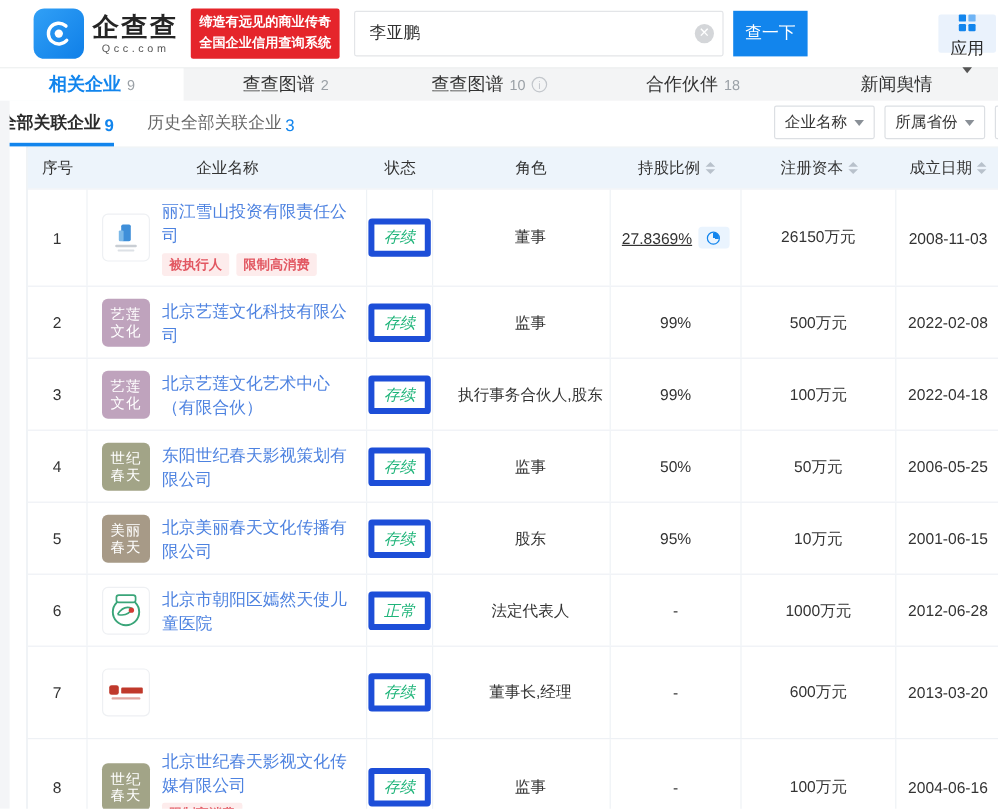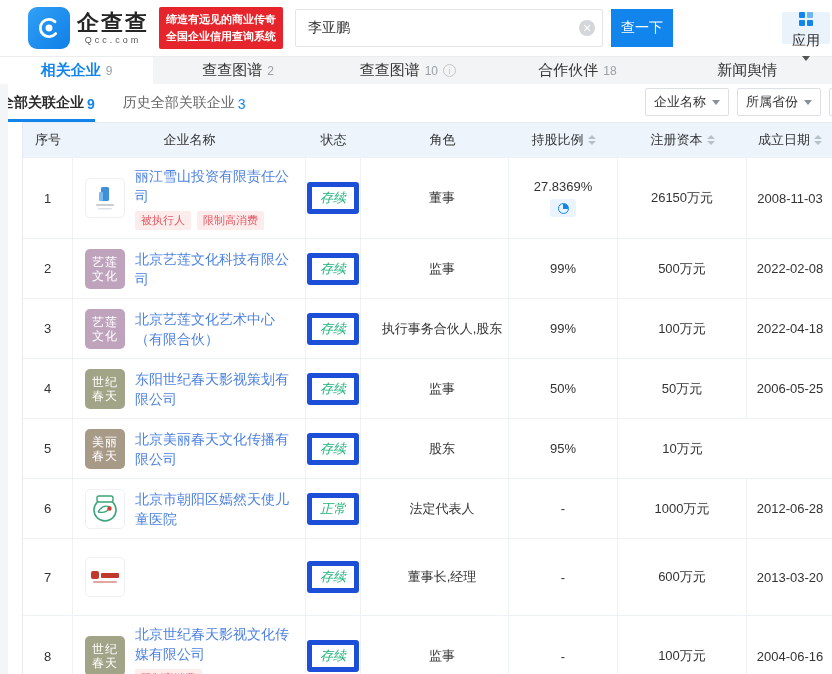--- a/index.html
+++ b/index.html
@@ -80,27 +80,27 @@
 
   .logo40 { width:40px; height:40px; border-radius:5px; flex:none; display:flex; align-items:center;
     justify-content:center; overflow:hidden; cursor:pointer; }
   .logo-textual { flex-direction:column; color:#fff; font-size:12px; line-height:14px; letter-spacing:1px; }
   .logo-white { background:#fff; border:1px solid #eef0f3; flex-direction:column; gap:2px; }
 
   .name-col { display:flex; flex-direction:column; gap:5px; min-width:0; }
   .name-link { color:#4d82e0; font-size:14px; line-height:20px; text-decoration:none; cursor:pointer; }
   .tagrow { display:flex; gap:6px; flex-wrap:wrap; }
   .tag { font-size:11px; padding:2px 6px; border-radius:2px; white-space:nowrap; }
-  .tag.red { background:#fdecec; color:#e25862; }
+  .tag.red { background:#fdecec; color:#e25862;font-weight:bold; }
   .tag.blue { background:#e6f1fd; color:#5694e4; }
 
   .status-tag { font-size:13px; color:#1eb479; border:5px solid #1d4ed8; border-radius:3px;
     padding:2px 8px; background:#fff; white-space:nowrap;font-style:italic; }
 
-  .ratio-box { display:flex; flex-direction:column; align-items:center; gap:5px; }
+  .ratio-box { display:flex; flex-direction:row; align-items:center; gap:5px;text-decoration:underline; }
   .pie-btn { width:26px; height:18px; background:#eaf4fe; border:none; border-radius:3px;
     display:flex; align-items:center; justify-content:center; cursor:pointer; }
   .pie { width:11px; height:11px; border-radius:50%; border:1.5px solid #1285ed;
     background:conic-gradient(#1285ed 0 100deg, transparent 100deg 360deg); }
 </style>
 </head>
 <body>
 
 <div class="header">
   <div class="logo-box">
@@ -331,20 +331,21 @@
           </div>
         </div>
         <div class="td c2">
           <span class="status-tag">存续</span>
         </div>
         <div class="td c3">股东</div>
         <div class="td c4">
           <span>95%</span>
         </div>
         <div class="td c5">10万元</div>
+        <div class="td c6">2001-06-15</div>
       </div>
       <div class="tr">
         <div class="td c0">6</div>
         <div class="td c1">
           <div class="logo40 logo-white">
             <svg width="34" height="34" viewBox="0 0 34 34">
               <circle cx="17" cy="18" r="11" fill="#fff" stroke="#3aa579" stroke-width="1.6"></circle>
               <rect x="9" y="4" width="16" height="6" rx="2" fill="#fff" stroke="#3aa579" stroke-width="1.4"></rect>
               <path d="M10 20 q5 -8 12 -5 q-3 7 -12 5" fill="#fff" stroke="#3aa579" stroke-width="1.3"></path>
               <circle cx="21.5" cy="16.5" r="2.2" fill="#d33b34"></circle>

